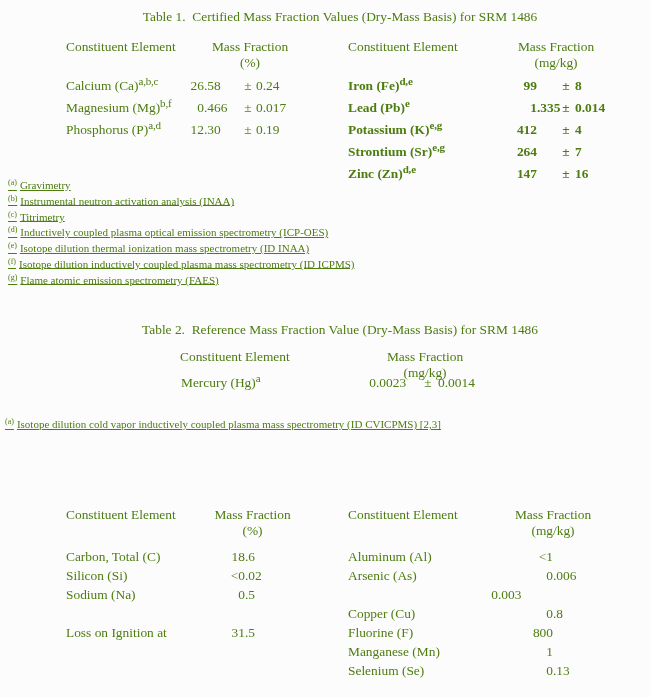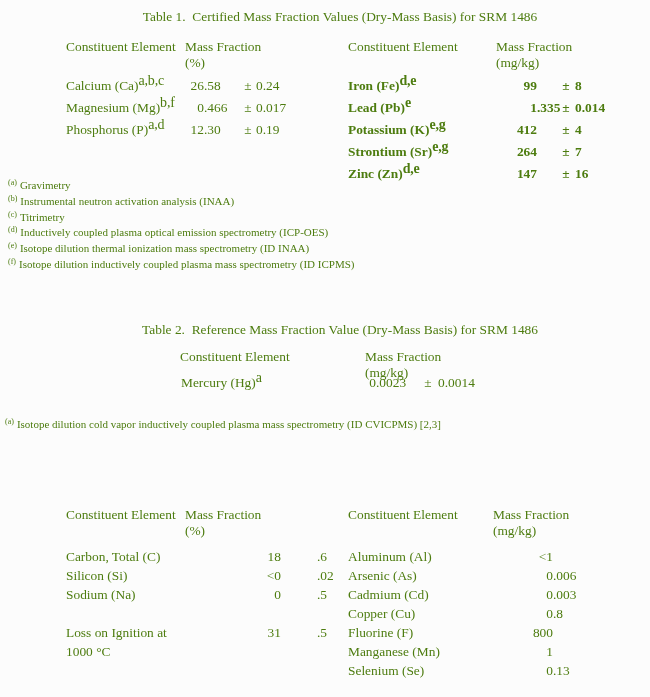--- a/index.html
+++ b/index.html
@@ -18,21 +18,21 @@
     left:30px;width:620px;
     text-align:center;
     white-space:pre;
     line-height:16px;
   }
   .t1-title{top:9px;}
   .t2-title{top:322px;}
   .t3-title{top:475px;}
 
   .hdr{line-height:15.5px;white-space:nowrap;}
-  .hdr-c{text-align:left;}
+  .hdr-c{text-align:center;}
   .t1-el-l{left:66px;top:39px;}
   .t1-mf-l{left:185px;top:39px;width:130px;}
   .t1-el-r{left:348px;top:39px;}
   .t1-mf-r{left:496px;top:39px;width:120px;}
 
   .t2-el{left:180px;top:349px;}
   .t2-mf{left:365px;top:349px;width:120px;}
 
   .t3-el-l{left:66px;top:507px;}
   .t3-mf-l{left:185px;top:507px;width:135px;}
@@ -49,34 +49,34 @@
 
   .t1l-rows{left:66px;top:75px;width:256px;}
   .t1l-rows .row{grid-template-columns:117px 21px 36px 16px 20px 46px;height:22px;line-height:22px;}
   .t1r-rows{left:348px;top:75px;width:275px;}
   .t1r-rows .row{grid-template-columns:148px 41px 20px 18px 3px 45px;height:22px;line-height:22px;font-weight:bold;}
 
   .t2c-rows{left:181px;top:372px;width:326px;}
   .t2c-rows .row{grid-template-columns:158px 37px 42px 20px 14px 55px;height:22px;line-height:22px;}
 
   .t3l-rows{left:66px;top:547px;width:224px;}
-  .t3l-rows .row{grid-template-columns:150px 29px 45px;height:19px;line-height:19px;gap:36px;}
+  .t3l-rows .row{grid-template-columns:150px 29px 45px;height:19px;line-height:19px;}
   .t3r-rows{left:348px;top:547px;width:250px;}
   .t3r-rows .row{grid-template-columns:150px 55px 45px;height:19px;line-height:19px;}
 
   .el sup{
-    font-size:14px;
+    font-size:11px;
     line-height:0;
     letter-spacing:-0.2px;
     vertical-align:5px;
   }
   .fnotes{font-size:11px;line-height:14.3px;}
   .f1{left:8px;top:176px;}
   .f2{left:5px;top:415px;}
-  .fline{white-space:nowrap;}
+  .fline{white-space:nowrap;text-decoration:underline;}
   .fmark{
     font-size:8px;
     vertical-align:3.5px;
     letter-spacing:0;
     padding-right:3px;
   }
 </style>
 </head>
 <body>
 
@@ -156,20 +156,21 @@
       </div>
     </div>
 
   <div class="abs fnotes f1">
       <div class="fline"><sup class="fmark">(a)</sup><span>Gravimetry</span></div>
       <div class="fline"><sup class="fmark">(b)</sup><span>Instrumental neutron activation analysis (INAA)</span></div>
       <div class="fline"><sup class="fmark">(c)</sup><span>Titrimetry</span></div>
       <div class="fline"><sup class="fmark">(d)</sup><span>Inductively coupled plasma optical emission spectrometry (ICP-OES)</span></div>
       <div class="fline"><sup class="fmark">(e)</sup><span>Isotope dilution thermal ionization mass spectrometry (ID INAA)</span></div>
       <div class="fline"><sup class="fmark">(f)</sup><span>Isotope dilution inductively coupled plasma mass spectrometry (ID ICPMS)</span></div>
+      <div class="fline"><sup class="fmark">(g)</sup><span>Flame atomic emission spectrometry (FAES)</span></div>
     </div>
 
   <div class="abs title t2-title">Table 2.  Reference Mass Fraction Value (Dry-Mass Basis) for SRM 1486</div>
 
   <div class="abs hdr t2-el">Constituent Element</div>
   <div class="abs hdr hdr-c t2-mf">
     <div>Mass Fraction</div>
     <div>(mg/kg)</div>
   </div>
 
@@ -219,38 +220,36 @@
         <span class="el"></span>
         <span class="vint"></span>
         <span class="vfrac"></span>
       </div>
       <div class="row">
         <span class="el">Loss on Ignition at</span>
         <span class="vint">31</span>
         <span class="vfrac">.5</span>
       </div>
       <div class="row">
-        <span class="el">1000 °C</span>
         <span class="vint"></span>
         <span class="vfrac"></span>
       </div>
     </div>
   <div class="rows t3r-rows">
       <div class="row">
         <span class="el">Aluminum (Al)</span>
         <span class="vint">&lt;1</span>
         <span class="vfrac"></span>
       </div>
       <div class="row">
         <span class="el">Arsenic (As)</span>
         <span class="vint">0</span>
         <span class="vfrac">.006</span>
       </div>
       <div class="row">
-        <span class="el">Cadmium (Cd)</span>
         <span class="vint">0</span>
         <span class="vfrac">.003</span>
       </div>
       <div class="row">
         <span class="el">Copper (Cu)</span>
         <span class="vint">0</span>
         <span class="vfrac">.8</span>
       </div>
       <div class="row">
         <span class="el">Fluorine (F)</span>

